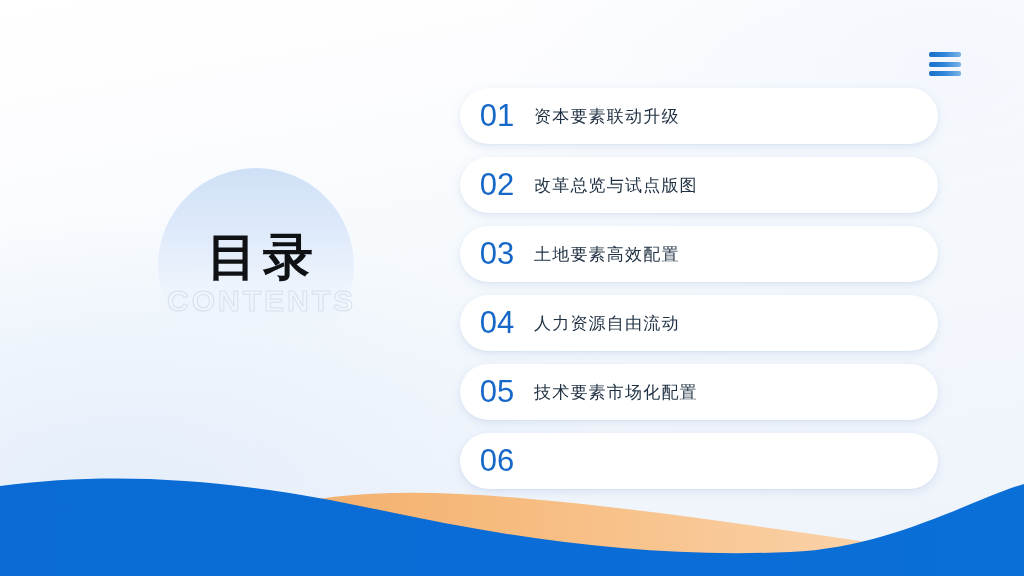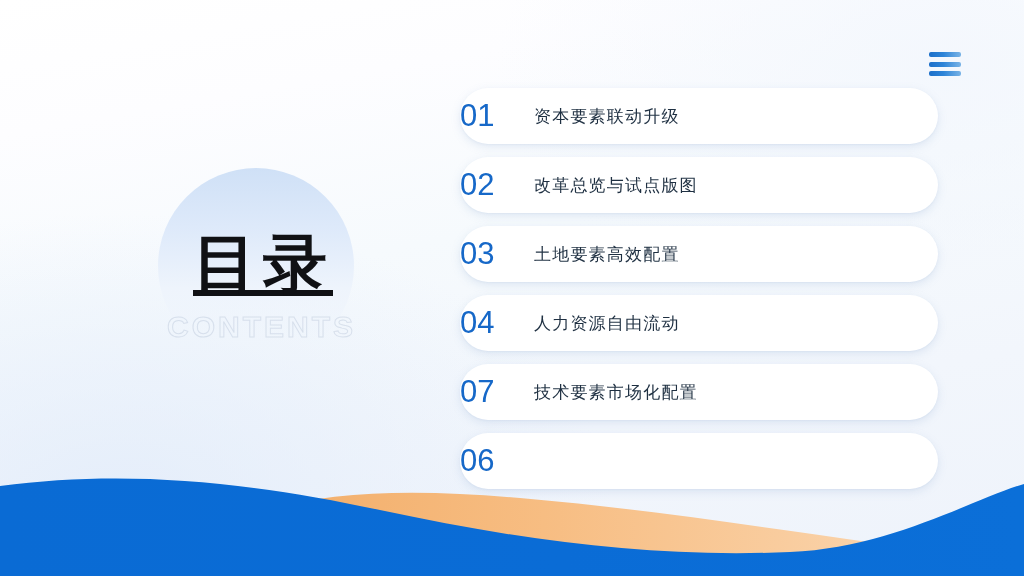--- a/index.html
+++ b/index.html
@@ -42,29 +42,28 @@
   .title-block {
     position: absolute;
     left: 160px;
     top: 196px;
     width: 200px;
     height: 140px;
     text-align: center;
     pointer-events: none;
   }
   .title-cn {
-    font-size: 64px;
+    font-size: 50px;
     line-height: 1;
     letter-spacing: 6px;
     font-weight: 700;
     color: #101114;
-    margin: 36px 0 16px 0;
+    margin: 36px 0 4px 0;
     text-indent: 6px;
     font-family: "DejaVu Sans", "Liberation Sans", sans-serif;
-    text-decoration: underline;
   }
   .title-en {
     margin-top: 2px;
     font-size: 30px;
     line-height: 1;
     letter-spacing: 3px;
     font-weight: 700;
     color: transparent;
     -webkit-text-stroke: 1px rgba(176,190,210,0.38);
     text-indent: 3px;
@@ -108,20 +107,21 @@
     background: #ffffff;
     box-shadow: 0 3px 10px rgba(120,155,200,0.18), 0 1px 2px rgba(140,170,210,0.10);
     display: flex;
     align-items: center;
     cursor: pointer;
   }
   .row:last-child { margin-bottom: 14px; }
   .row-num {
     width: 74px;
     flex: 0 0 74px;
+    text-align: center;
     font-size: 31px;
     font-weight: 400;
     letter-spacing: 0px;
     color: #1668c8;
     font-family: "Liberation Sans", sans-serif;
   }
   .row-label {
     font-size: 17px;
     letter-spacing: 1.2px;
     color: #1f3042;
@@ -174,21 +174,21 @@
       <div class="row-num">03</div>
       <div class="row-label">土地要素高效配置</div>
     </div>
 
     <div class="row">
       <div class="row-num">04</div>
       <div class="row-label">人力资源自由流动</div>
     </div>
 
     <div class="row">
-      <div class="row-num">07</div>
+      <div class="row-num">05</div>
       <div class="row-label">技术要素市场化配置</div>
     </div>
 
     <div class="row">
       <div class="row-num">06</div>
     </div>
 
   </div>
 
   <svg class="waves" viewBox="0 0 1024 140" preserveAspectRatio="none">

